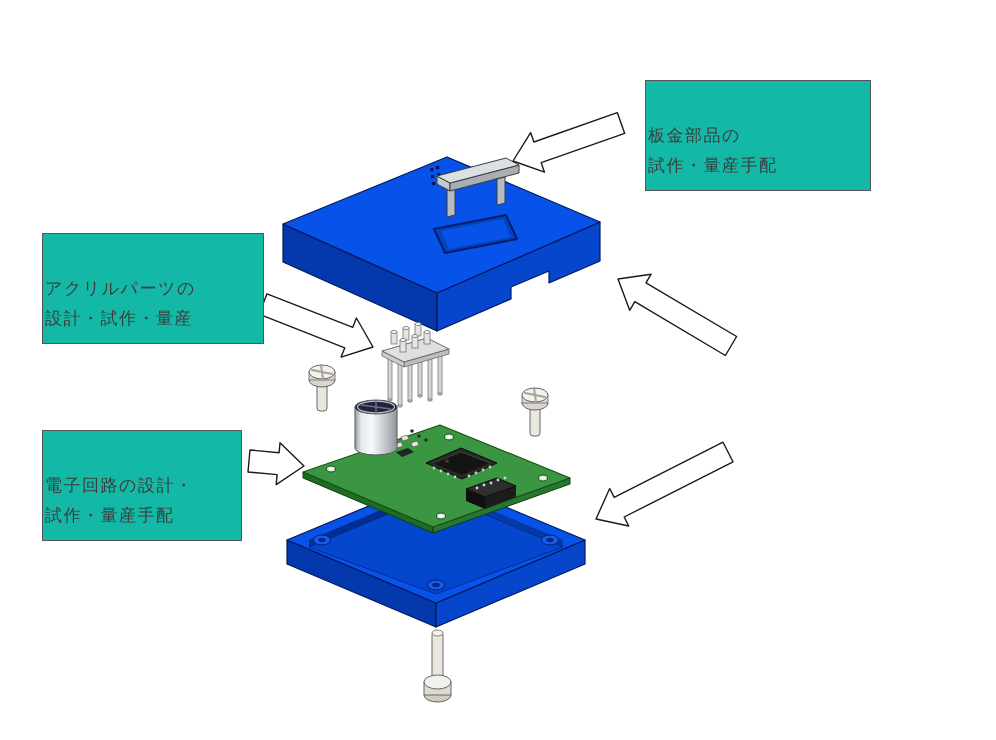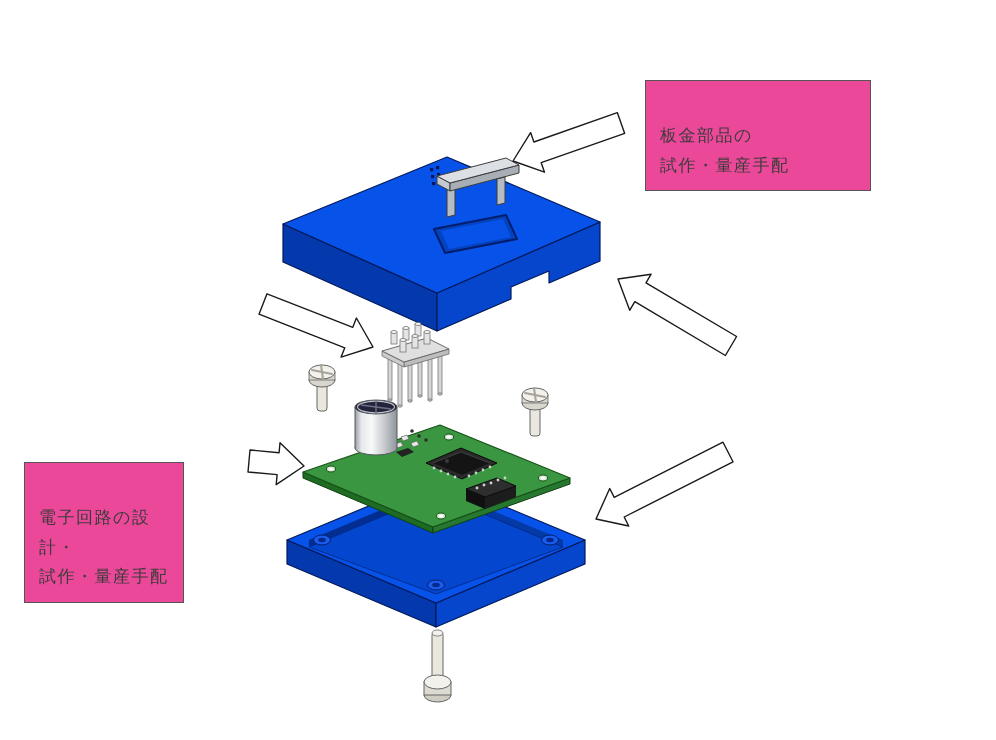--- a/index.html
+++ b/index.html
@@ -5,34 +5,34 @@
   html,body{margin:0;padding:0;}
   body{
     width:996px;height:740px;background:#ffffff;
     font-family:"Liberation Sans", sans-serif;
     position:relative;overflow:hidden;
   }
   .stage{position:absolute;left:0;top:0;width:996px;height:740px;}
   svg.illustration{position:absolute;left:0;top:0;}
   .label{
     position:absolute;
-    background:#ec4899;
+    background:#14b8a6;
     border:1px solid #555555;
     color:#3c3c3c;
     font-size:17px;
     line-height:1.75;
     letter-spacing:1.5px;
-    padding:10px 14px;
+    padding:10px 2px;
     white-space:pre-line;
     box-sizing:border-box;
     z-index:5;
   }
   .label-sheet-metal{left:645px;top:80px;width:226px;}
   .label-acrylic{left:42px;top:233px;width:222px;}
-  .label-circuit{left:24px;top:430px;width:160px;margin-top:32px;}
+  .label-circuit{left:42px;top:430px;width:200px;}
   .label-case{left:735px;top:340px;width:226px;}
 </style>
 </head>
 <body>
 
 <div class="stage">
 
   <svg class="illustration" width="996" height="740" viewBox="0 0 996 740" xmlns="http://www.w3.org/2000/svg">
     <defs>
       <linearGradient id="capGrad" x1="0" y1="0" x2="1" y2="0">
@@ -228,20 +228,24 @@
         <polygon points="736.6,336.5 646,282.8 651.1,274.2 618,279 629.7,310.3 634.8,301.7 725.4,355.5" fill="#FFFFFF" stroke="#1A1A1A" stroke-width="1.4" stroke-linejoin="round"></polygon>
         <polygon points="723,442.2 614.2,497.4 609.7,488.5 596,519 628.7,526 624.2,517 733,461.8" fill="#FFFFFF" stroke="#1A1A1A" stroke-width="1.4" stroke-linejoin="round"></polygon>
       </g>
   </svg>
 
   <div class="label label-sheet-metal">
     <span>板金部品の
 試作・量産手配</span>
   </div>
 
+  <div class="label label-acrylic">
+    <span>アクリルパーツの
+設計・試作・量産</span>
+  </div>
 
   <div class="label label-circuit">
     <span>電子回路の設計・
 試作・量産手配</span>
   </div>
 
 
 </div>
 
 </body></html>

